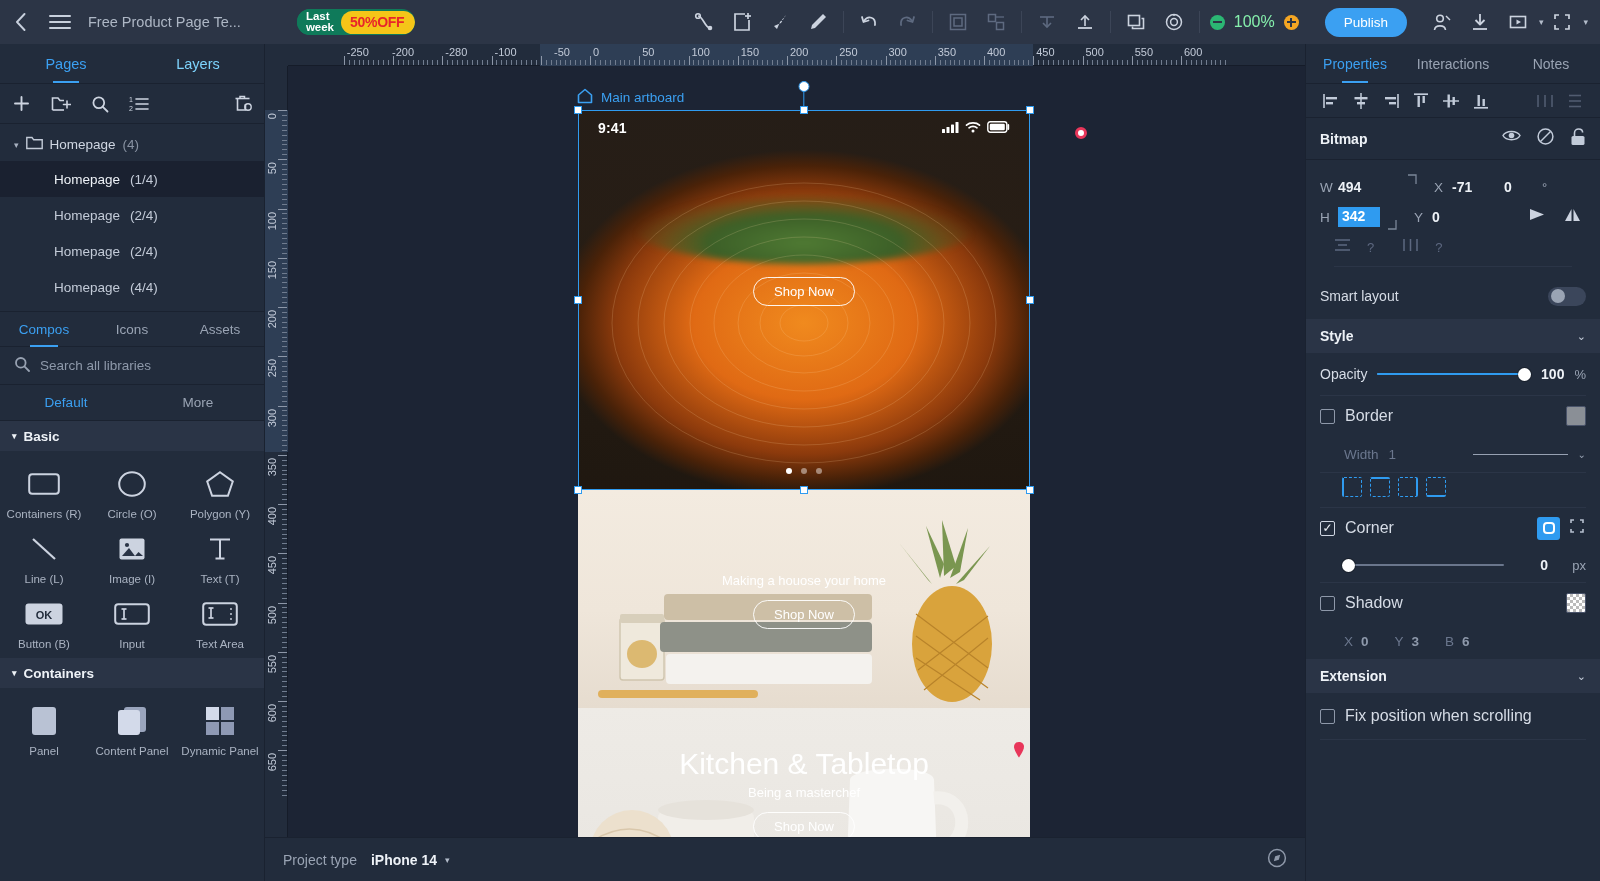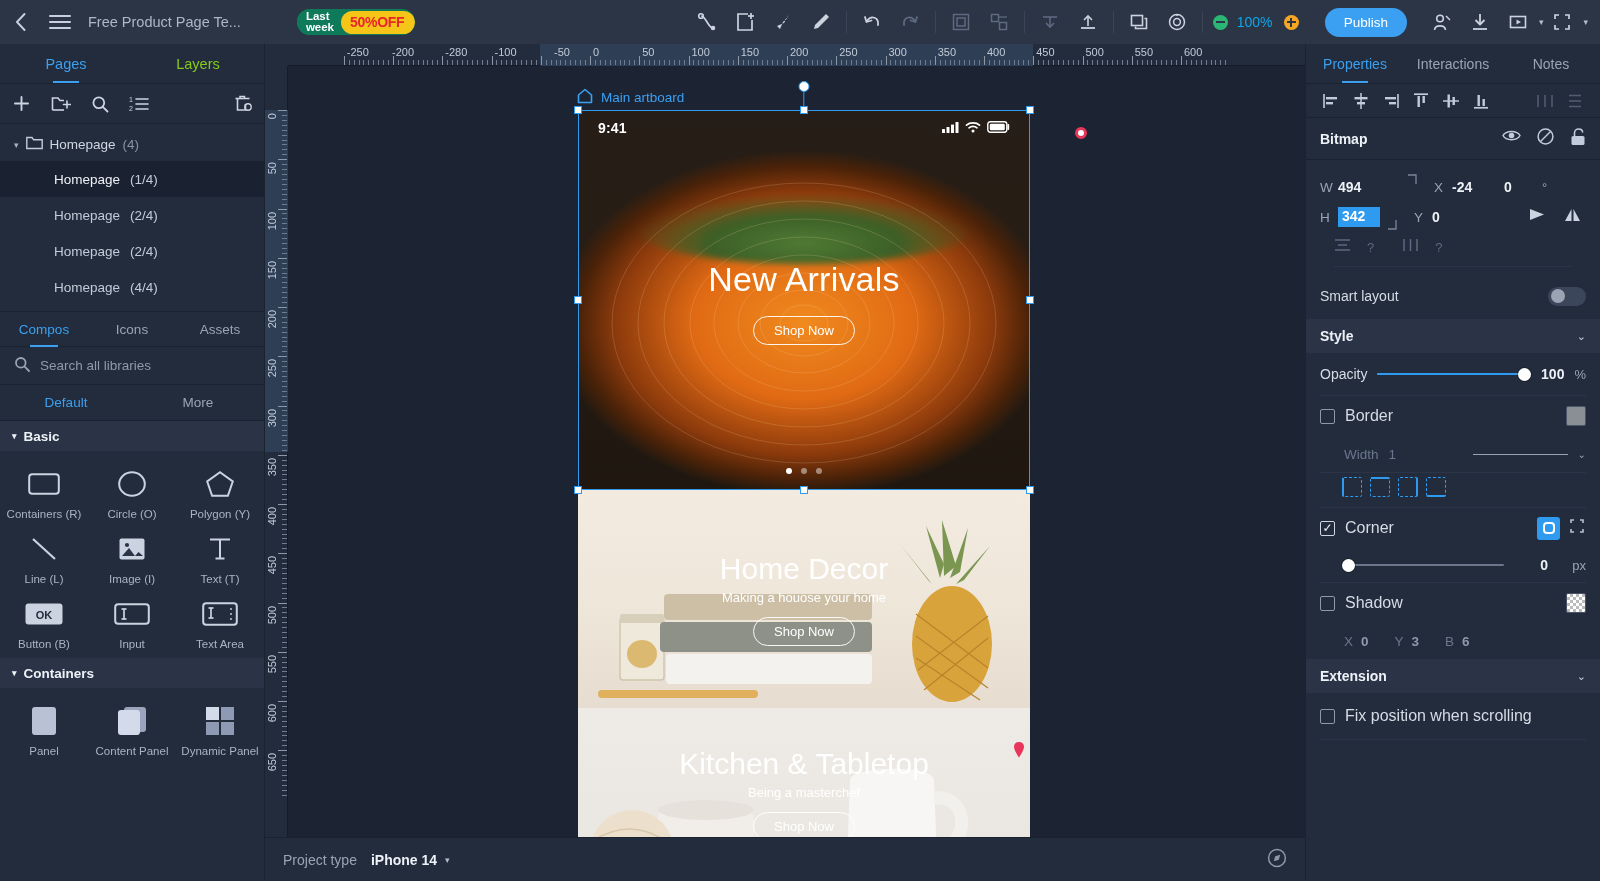--- a/index.html
+++ b/index.html
@@ -46,21 +46,21 @@
     letter-spacing: -0.3px;
   }
   .tsep { width: 1px; height: 22px; background: #3c4557; margin: 0 6px; }
   .tb-group { display: flex; align-items: center; }
   .tb-btn {
     width: 38px; height: 34px; display: flex; align-items: center;
     justify-content: center; color: #ccd3df; border-radius: 4px;
   }
   .tb-btn.dim { color: #5e6a80; }
   .zoomwrap { display:flex; align-items:center; gap:9px; padding: 0 4px;}
-  .zoom-val { font-size: 14px; color: #0ea5e9; min-width: 38px; text-align:left;}
+  .zoom-val { font-size: 16px; color: #86efac; min-width: 38px; text-align:right;}
   .dot-green { width:15px; height:15px; border-radius:50%; background:#2bb673; position:relative;}
   .dot-amber { width:15px; height:15px; border-radius:50%; background:#f5a623; position:relative;}
   .dot-green::before, .dot-amber::before {
     content:''; position:absolute; left:3px; top:6.5px; width:9px; height:2px; background:#2c3546;
   }
   .dot-amber::after {
     content:''; position:absolute; left:6.5px; top:3px; width:2px; height:9px; background:#2c3546;
   }
   .publish-btn {
     background: #3ba0f2; color: #fff; font-size: 13.5px;
@@ -74,21 +74,21 @@
     position: absolute; top: 44px; left: 0; width: 265px; height: 837px;
     background: #222c3c; border-right: 1px solid #1a2230;
     display: flex; flex-direction: column;
   }
   .tabrow {
     display: flex; height: 40px; align-items: stretch;
     border-bottom: 1px solid #1a2230;
   }
   .tabrow .tab {
     flex: 1; display: flex; align-items: center; justify-content: center;
-    font-size: 14.5px; color: #84cc16; position: relative; cursor: pointer;
+    font-size: 14.5px; color: #7dd3fc; position: relative; cursor: pointer;
   }
   .tabrow .tab.active { color: #3ba0f2; }
   .tabrow .tab.active::after {
     content: ''; position: absolute; bottom: 0; left: 50%;
     transform: translateX(-50%); width: 26px; height: 2px; background: #3ba0f2;
   }
   .pagetools {
     height: 40px; display: flex; align-items: center; padding: 0 12px;
     gap: 20px; border-bottom: 1px solid #1a2230;
   }
@@ -1246,21 +1246,20 @@
                   <rect x="0.8" y="0.8" width="19" height="10.4" rx="2.4" fill="none" stroke="#fff" stroke-width="1.4"></rect>
                   <rect x="2.8" y="2.8" width="15" height="6.4" rx="1.2" fill="#fff"></rect>
                   <path d="M21.3 4 V8" stroke="#fff" stroke-width="1.8" stroke-linecap="round"></path>
                 </svg>
             </span>
           </div>
         </div>
 
 
         <div class="hero-center">
-          <div class="hero-title">New Arrivals</div>
           <div class="shopbtn">Shop Now</div>
         </div>
 
         <div class="dots">
           <i class="on"></i>
           <i></i>
           <i></i>
         </div>
       </div>
 
@@ -1286,21 +1285,20 @@
         </svg>
         <svg style="position:absolute;left:20px;bottom:4px;z-index:2" width="170" height="20" viewBox="0 0 170 20">
           <rect x="0" y="6" width="160" height="8" rx="4" fill="#e0b05c"></rect>
         </svg>
         <svg style="position:absolute;left:80px;bottom:18px;z-index:2" width="220" height="98" viewBox="0 0 220 98">
           <rect x="6" y="2" width="208" height="26" rx="4" fill="#cdbfa6"></rect>
           <rect x="2" y="30" width="212" height="30" rx="4" fill="#8e9188"></rect>
           <rect x="8" y="62" width="206" height="30" rx="4" fill="#f4f2ee"></rect>
         </svg>
         <div class="bt">
-          <div class="band-title">Home Decor</div>
           <div class="band-sub">Making a houose your home</div>
           <div class="shopbtn" style="margin-top:12px">Shop Now</div>
         </div>
       </div>
 
       <div class="band kitchen">
         <div style="position:absolute;inset:0;background:linear-gradient(180deg,#eeebe6 0%,#e9e6e1 100%)"></div>
         <svg style="position:absolute;right:46px;bottom:-14px;z-index:2" width="170" height="150" viewBox="0 0 170 150">
           <path d="M36 36 C36 22 120 20 120 36 L124 144 H32 Z" fill="#f7f6f4"></path>
           <path d="M120 54 C156 50 158 104 120 106" fill="none" stroke="#f2f0ec" stroke-width="13"></path>
@@ -1441,21 +1439,21 @@
     <div class="geo">
       <div class="georow">
         <span class="glabel">W</span>
         <span class="gval">494</span>
         <span class="linkicon">
           <svg width="26" height="30" viewBox="0 0 26 30">
               <path d="M4 3 H12 V12" fill="none" stroke="#7b8698" stroke-width="1.3"></path>
             </svg>
         </span>
         <span class="glabel">X</span>
-        <span class="gval2">-24</span>
+        <span class="gval2">-71</span>
         <span class="gval2" style="width:38px">0</span>
         <span class="deg">°</span>
       </div>
       <div class="georow">
         <span class="glabel">H</span>
         <span class="gval edit">342</span>
         <span style="width:14px"></span>
         <span class="linkicon" style="margin-left:-14px">
           <svg width="26" height="30" viewBox="0 0 26 30">
               <path d="M4 27 H12 V18" fill="none" stroke="#7b8698" stroke-width="1.3"></path>

